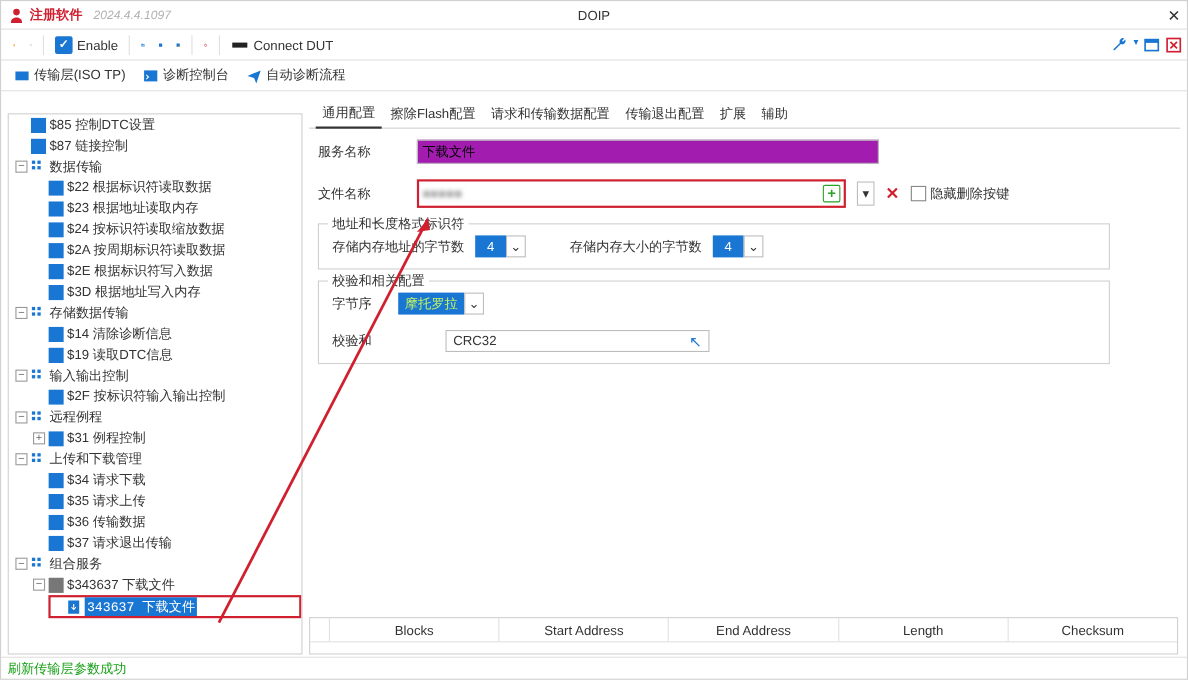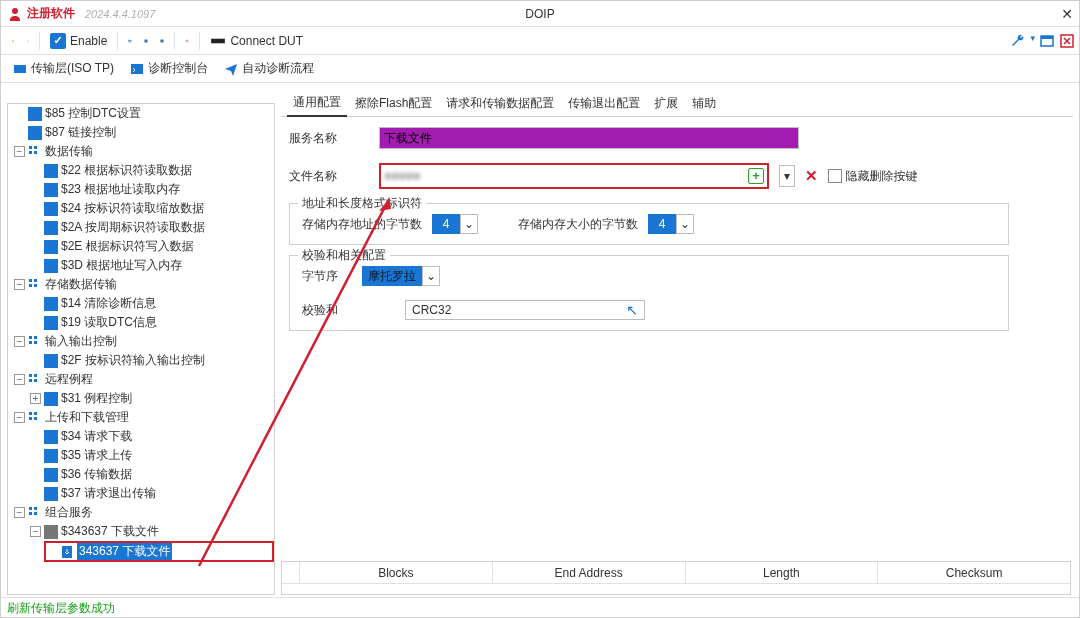--- a/index.html
+++ b/index.html
@@ -67,21 +67,21 @@
   width: 11px; height: 11px; border: 1px solid #999; 
   font-size: 10px; line-height: 9px; text-align: center;
   color: #666; cursor: pointer; background: #fff;
   display: inline-block; flex-shrink: 0;
 }
 .trow .tog.none { border: none; background: transparent; }
 .trow .ticon { width: 14px; height: 14px; flex-shrink: 0; }
 .trow .tlabel { }
 .trow.sel {}
 .trow.sel .tlabel { background: #1976d2; color: #fff; padding: 0 2px; }
-.trow.hl { border: 2px solid #d02030; padding: 0; }
+.trow.hl { border: 2px solid #d02030; padding: 0; font-family: Liberation Mono, monospace; }
 .right { flex: 1; display: flex; flex-direction: column; position: relative; }
 .tabstrip {
   height: 26px; border-bottom: 1px solid #d0d0d0;
   display: flex; align-items: center; gap: 2px; padding: 0 6px;
   margin: 8px 6px 0 6px;
 }
 .ptab { padding: 4px 6px; cursor: pointer; text-align: right; }
 .ptab.active { border-bottom: 2px solid #333; }
 .form { padding: 10px 14px; position: relative; }
 .frow { display: flex; align-items: center; margin-bottom: 14px; gap: 10px; }
@@ -116,21 +116,21 @@
   display: flex; align-items: center; justify-content: center;
 }
 .numsel .ar {
   border: 1px solid #bdbdbd; width: 18px; height: 20px;
   display: flex; align-items: center; justify-content: center; cursor: pointer;
 }
 .combo {
   display: flex; align-items: center;
 }
 .combo .cval {
-  background: #1976d2; color: #0f172a; height: 20px; padding: 0 6px;
+  background: #1976d2; color: #bef264; height: 20px; padding: 0 6px;
   display: flex; align-items: center;
 }
 .combo .ar { border: 1px solid #bdbdbd; width: 18px; height: 20px; display: flex; align-items: center; justify-content: center;}
 .valbox { border: 1px solid #bdbdbd; height: 20px; padding: 0 6px; width: 240px; display: flex; align-items: center; margin-left: 43px;}
 .cursor-ptr { color: #1976d2; font-size: 14px; margin-left: auto;}
 .grid {
   position: absolute; left: 6px; right: 8px; bottom: 2px; height: 34px;
   border: 1px solid #d0d0d0;
 }
 .grid-row { display: flex; height: 22px; border-bottom: 1px solid #e0e0e0; }
@@ -553,20 +553,21 @@
             <span class="cursor-ptr">↖</span>
           </div>
         </div>
       </div>
     </div>
 
     <div class="grid">
       <div class="grid-row">
         <div class="grid-cell w0"></div>
         <div class="grid-cell">Blocks</div>
+        <div class="grid-cell">Start Address</div>
         <div class="grid-cell">End Address</div>
         <div class="grid-cell">Length</div>
         <div class="grid-cell">Checksum</div>
       </div>
     </div>
   </div>
 </div>
 
 <svg class="red-line" style="left:0;top:0;width:1080px;height:618px">
   <line x1="198" y1="565" x2="388" y2="198" stroke="#d02030" stroke-width="2.5"></line>

